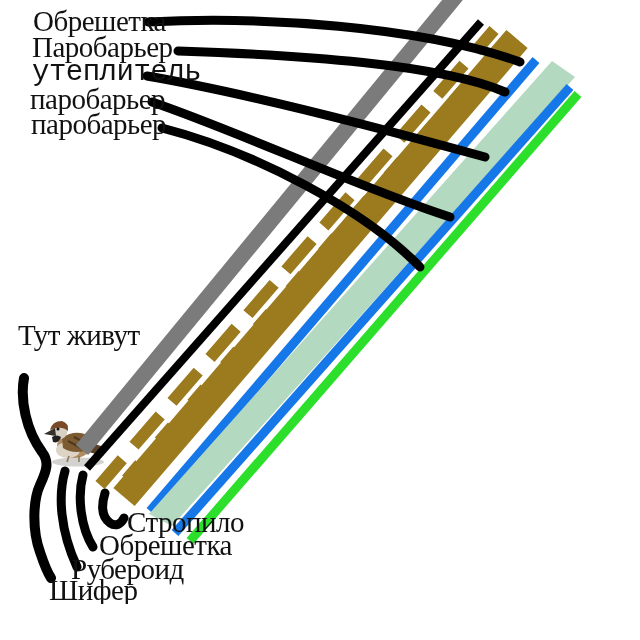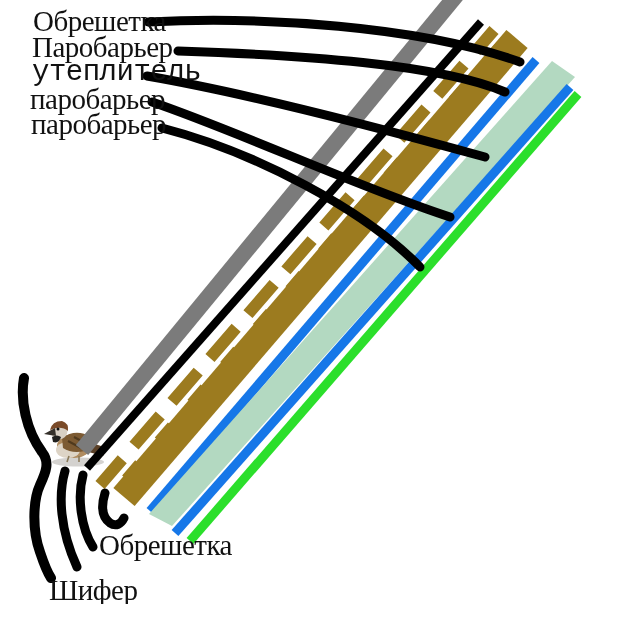--- a/index.html
+++ b/index.html
@@ -73,18 +73,21 @@
     </g>
   </svg>
 
   <div class="lbl" style="left:33px; top:8px;">Обрешетка</div>
   <div class="lbl" style="left:32px; top:34px;">Паробарьер</div>
   <div class="lbl" style="left:32px; top:60px;font-family:Liberation Mono, monospace;">утеплитель</div>
   <div class="lbl" style="left:30px; top:86px;">паробарьер</div>
   <div class="lbl" style="left:31px; top:111px;">паробарьер</div>
 
   <div class="lbl nest-note" style="left:18px; top:324px;">
+    <div>Тут живут</div>
   </div>
 
+  <div class="lbl" style="left:127px; top:509px;">Стропило</div>
   <div class="lbl" style="left:99px;  top:532px;">Обрешетка</div>
+  <div class="lbl" style="left:71px;  top:556px;">Рубероид</div>
   <div class="lbl" style="left:49px;  top:577px;text-align:right;">Шифер</div>
 
 </div>
 
 </body></html>

